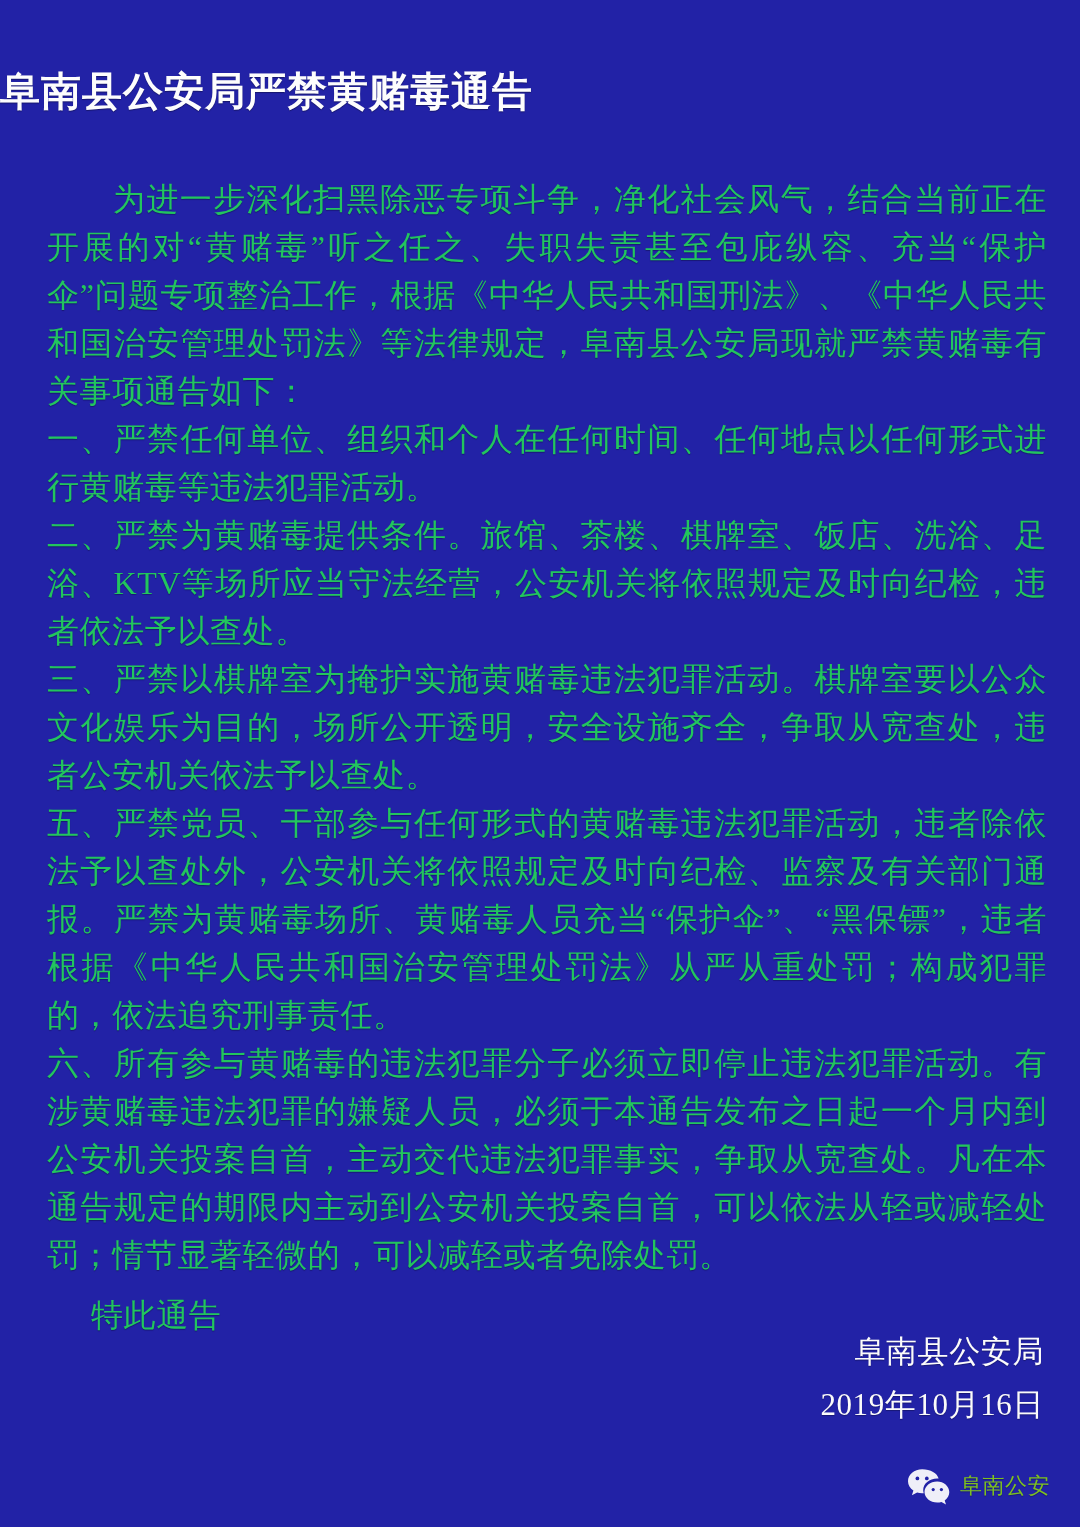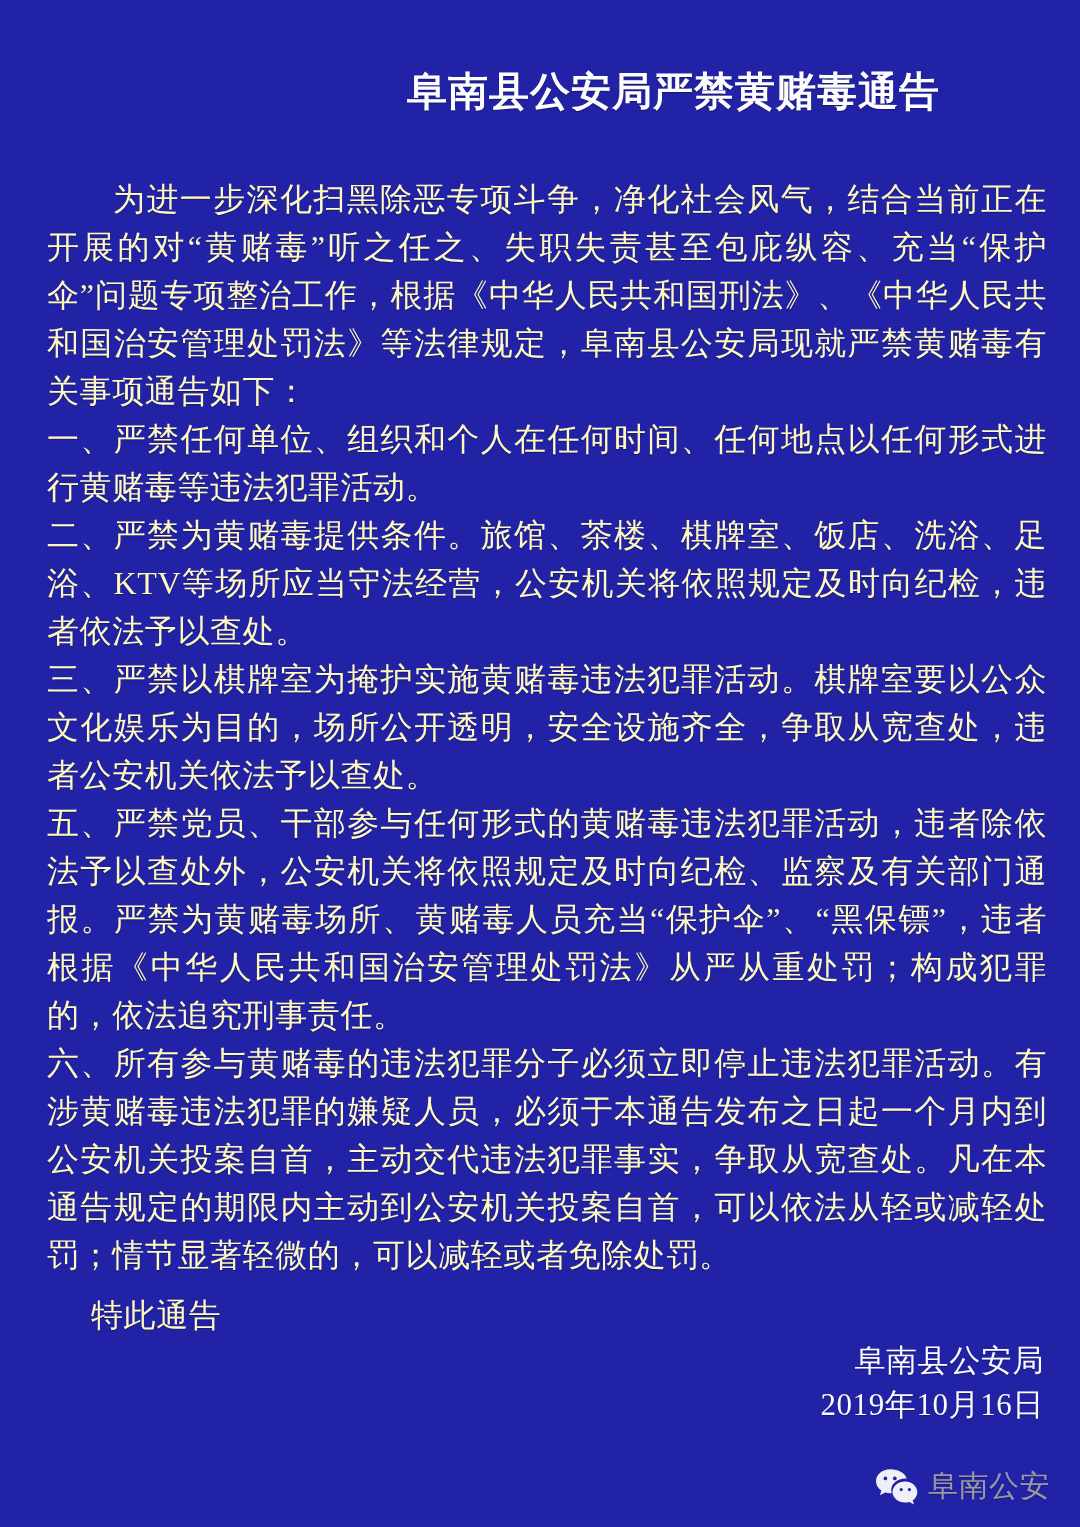--- a/index.html
+++ b/index.html
@@ -18,38 +18,38 @@
     position: absolute;
     inset: 0;
     background: #2222a6;
     color: #ffffff;
   }
   .doc-title {
     position: absolute;
     top: 66px;
     left: 0;
     width: 940px;
-    text-align: right;
+    text-align: left;
     font-size: 40px;
     line-height: 52px;
     font-weight: bold;
     letter-spacing: 1px;
     color: #fdfdfd;
     text-shadow: 0 1px 1px rgba(0,0,0,0.35);
   }
   .body-block {
     position: absolute;
     top: 175px;
     left: 47px;
     width: 1000px;
   }
   .para {
     font-size: 32px;
     line-height: 48px;
-    color: #fef9c3;
+    color: #22c55e;
     text-align: justify;
     text-justify: inter-character;
     letter-spacing: 0.6px;
     margin: 0;
     text-shadow: 0 1px 1px rgba(0,0,0,0.3);
   }
   .para.indent2 {
     text-indent: 66px;
   }
   .para.indent1 {
@@ -66,42 +66,42 @@
     right: 36px;
     bottom: 100px;
     text-align: right;
     font-size: 31px;
     line-height: 44px;
     color: #fbfbfb;
     letter-spacing: 0.6px;
     text-shadow: 0 1px 1px rgba(0,0,0,0.3);
   }
   .sign-line { display: block; white-space: nowrap; }
-  .sign-date { font-family: "Liberation Serif", "DejaVu Serif", serif; }
+  .sign-date { font-family: "Liberation Serif", "DejaVu Serif", serif; margin-top: 9px; }
 
   .watermark {
     position: absolute;
     right: 30px;
     bottom: 22px;
     display: flex;
     align-items: center;
     gap: 8px;
     opacity: 0.93;
   }
   .wechat-icon {
     width: 46px;
     height: 38px;
     position: relative;
     display: inline-block;
   }
   .wechat-icon svg { display: block; }
   .watermark-label {
-    font-size: 30px;
+    font-size: 22px;
     line-height: 34px;
-    color: #a3a3a3;
+    color: #84cc16;
     letter-spacing: 0.5px;
     text-shadow: 0 1px 1px rgba(0,0,0,0.3);
   }
 </style>
 </head>
 <body>
 
 <div class="notice">
 
   <div class="doc-title">阜南县公安局严禁黄赌毒通告</div>

